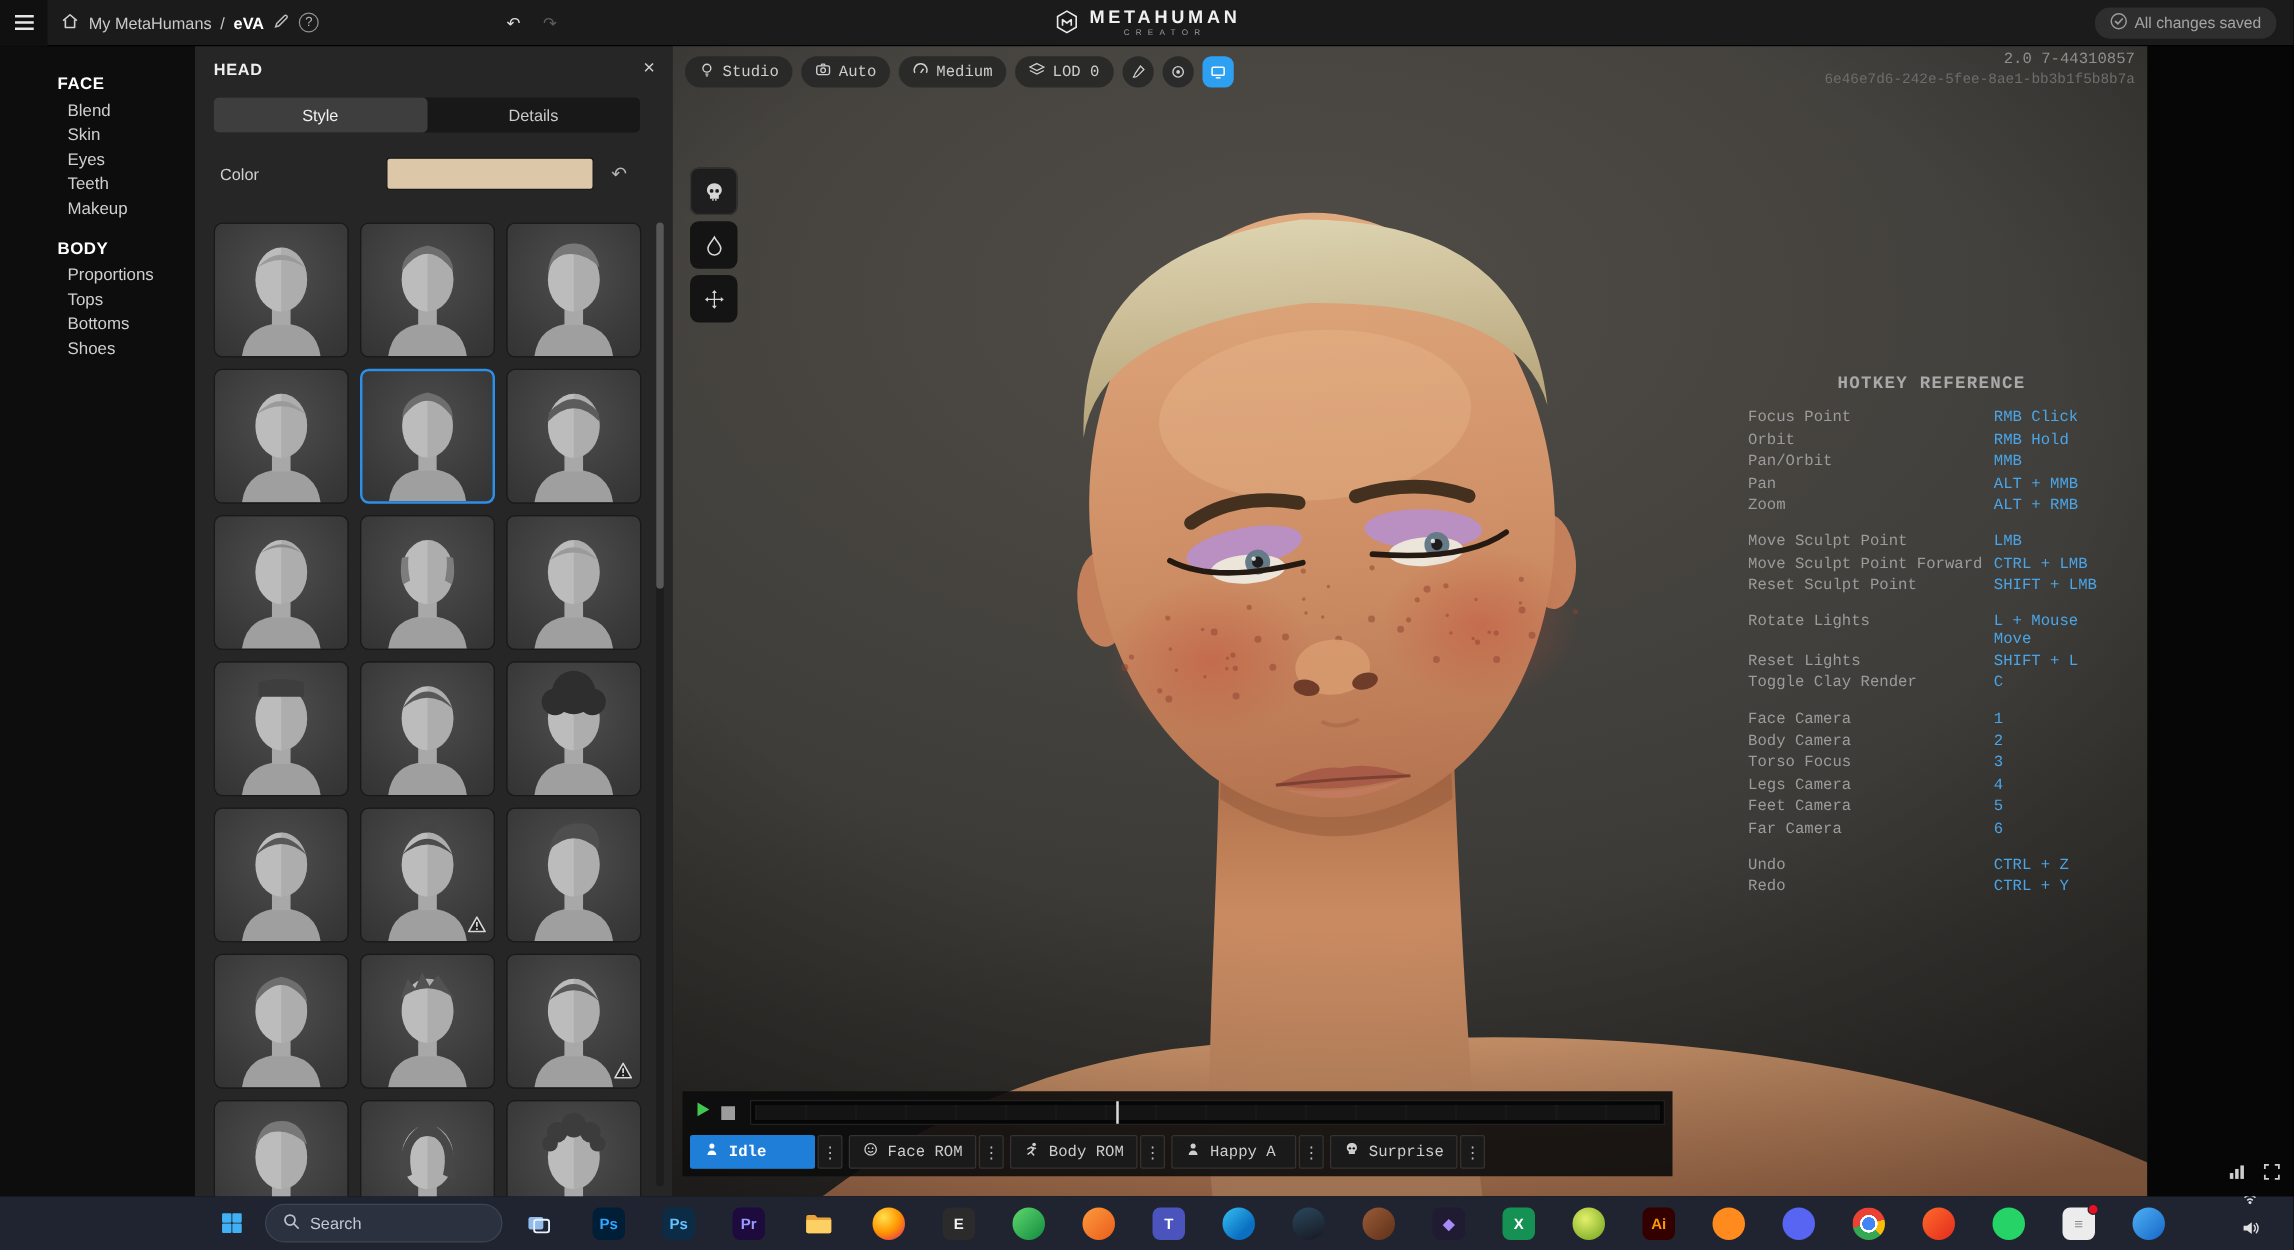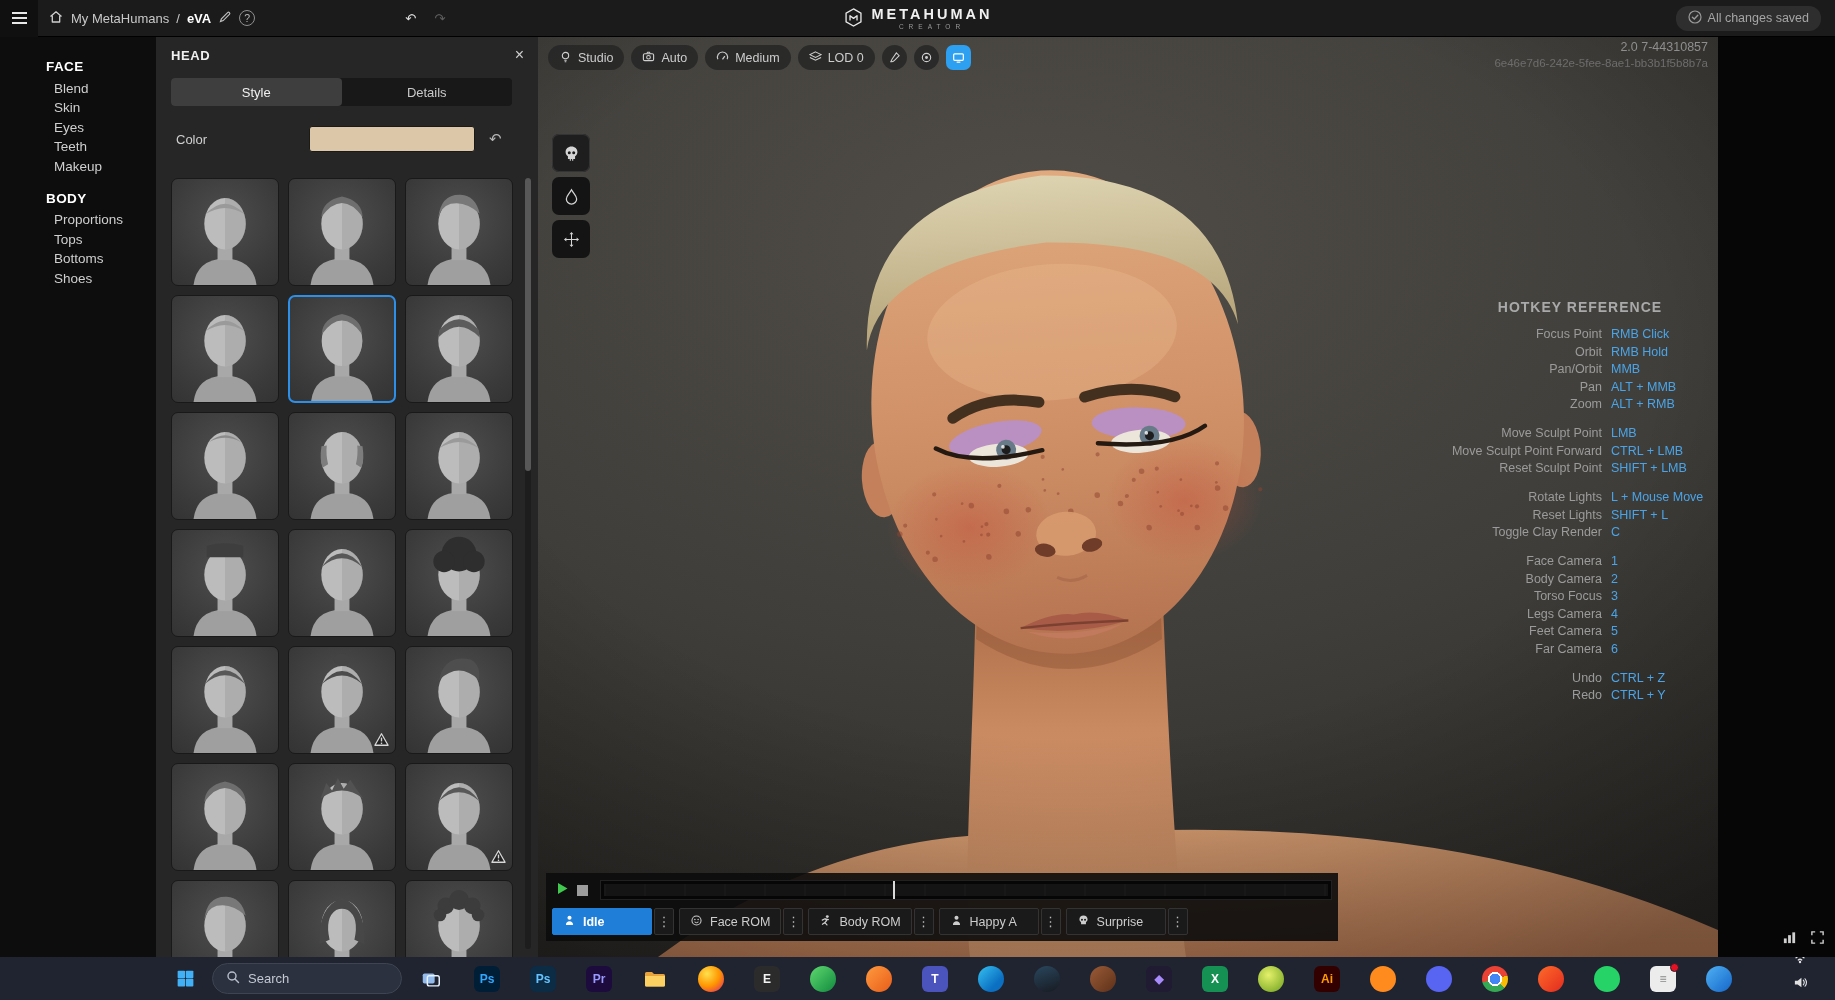--- a/index.html
+++ b/index.html
@@ -46,37 +46,37 @@
   .reset-ic{margin-left:14px;color:#b5b5b5;font-size:15px;}
   .thumb-grid{display:grid;grid-template-columns:repeat(3,108px);gap:9px;margin:26px 0 0 15px;}
   .thumb{width:108px;height:108px;border-radius:7px;border:1px solid #191919;background:radial-gradient(circle at 50% 38%,#4e4e4e 0%,#3a3a3a 70%,#333 100%);position:relative;overflow:hidden;}
   .thumb.selected{border:2px solid var(--selborder);}
   .bustsvg{position:absolute;inset:0;width:100%;height:100%;}
   .warn{position:absolute;right:5px;bottom:5px;width:17px;height:17px;}
   .pscroll{position:absolute;top:141px;right:7px;bottom:8px;width:6px;background:#1d1d1d;border-radius:3px;}
   .pscroll .pthumb{position:absolute;top:0;left:0;width:6px;height:38%;background:#585858;border-radius:3px;}
 
   
-  .viewport{flex:1;position:relative;overflow:hidden;background:radial-gradient(130% 100% at 42% 22%,#504d48 0%,#403e3a 45%,#262421 100%);}
+  .viewport{flex:1;position:relative;overflow:hidden;background:radial-gradient(130% 100% at 42% 22%,#504d48 0%,#403e3a 45%,#262421 100%);font-family:Liberation Mono, monospace;}
   .face-render{position:absolute;inset:0;width:100%;height:100%;}
   .vignette{position:absolute;inset:0;background:radial-gradient(90% 75% at 45% 35%,rgba(0,0,0,0) 55%,rgba(0,0,0,.38) 100%);pointer-events:none;z-index:2;}
   .vp-chips{position:absolute;top:8px;left:10px;display:flex;align-items:center;gap:7px;z-index:3;}
   .chip{display:flex;align-items:center;gap:6px;height:25px;padding:0 11px;border-radius:13px;background:rgba(38,38,38,.85);color:#cdcdcd;font-size:12.5px;}
   .iconbtn{width:25px;height:25px;border-radius:50%;background:rgba(38,38,38,.85);display:flex;align-items:center;justify-content:center;}
   .iconbtn.active{background:#2da0f2;border-radius:7px;}
   .vp-tools{position:absolute;left:14px;top:97px;display:flex;flex-direction:column;gap:5px;z-index:3;}
   .tool{width:38px;height:38px;border-radius:7px;background:rgba(16,16,16,.92);display:flex;align-items:center;justify-content:center;}
   .tool.active{background:#1e1e1e;box-shadow:inset 0 0 0 1px #343434;}
   .vp-version{position:absolute;top:3px;right:10px;text-align:right;z-index:3;}
   .vline1{font-size:12.5px;color:#8e8e8e;}
   .vline2{font-size:11.5px;color:#6d6d6d;margin-top:3px;}
-  .hotkeys{position:absolute;top:262px;right:10px;z-index:3;}
+  .hotkeys{position:absolute;top:262px;right:26px;z-index:3;}
   .hk-title{font-size:14px;font-weight:bold;letter-spacing:1px;color:#a9a9a9;text-align:center;margin-bottom:12px;}
   .hk-grid{display:grid;grid-template-columns:auto 97px;column-gap:9px;row-gap:3.5px;font-size:12.5px;}
-  .hk-label{text-align:right;color:#9b9b9b;}
+  .hk-label{color:#9b9b9b;}
   .hk-value{color:var(--hotkey);}
   .hk-gap{grid-column:1/-1;height:8px;}
   .playbar{position:absolute;left:8px;bottom:16px;width:792px;background:rgba(12,12,12,.9);padding:5px 6px 6px;z-index:3;}
   .pb-row1{display:flex;align-items:center;height:24px;gap:8px;padding-left:4px;}
   .stopsq{display:block;width:11px;height:11px;background:#9c9c9c;}
   .timeline{flex:1;height:20px;background:#060606;border:1px solid #212121;position:relative;margin-left:4px;}
   .timeline .track{position:absolute;inset:3px;background:repeating-linear-gradient(90deg,#181818 0 2px,#141414 2px 40px);}
   .playhead{position:absolute;left:40%;top:0;bottom:0;width:2px;background:#dadada;}
   .pb-row2{display:flex;gap:5px;margin-top:6px;}
   .clipgroup{display:flex;gap:2px;}

